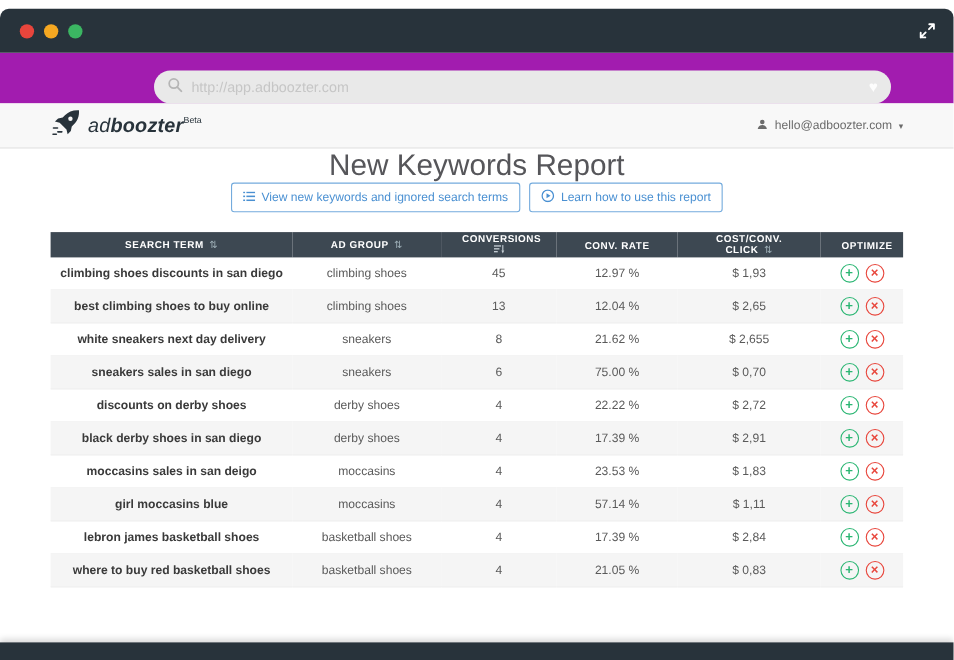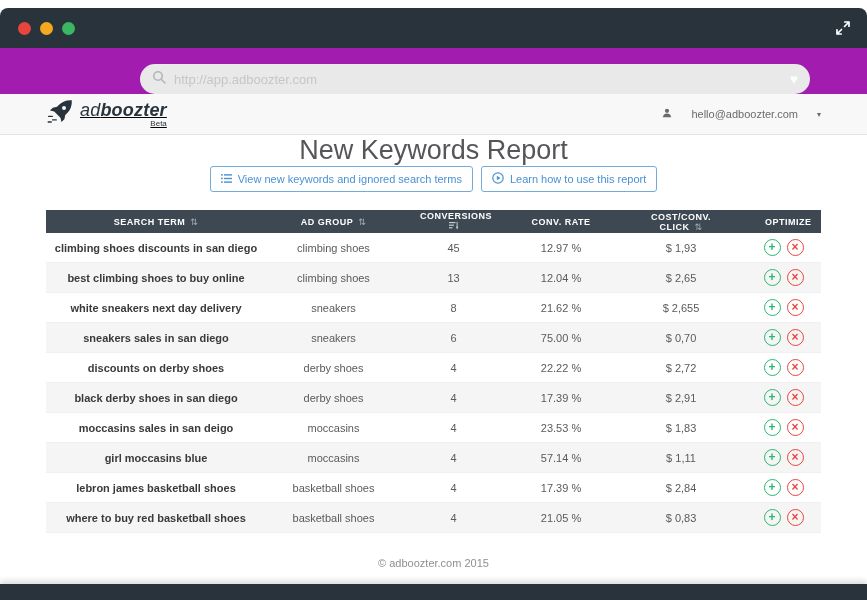--- a/index.html
+++ b/index.html
@@ -21,25 +21,25 @@
   .urlrow{height:46px;background:#a21caf;display:flex;align-items:flex-end;}
   .urlbar{margin-left:140px;width:670px;height:30px;border-radius:15px;background:#e9e9e9;
           display:flex;align-items:center;padding:0 12px;box-sizing:border-box;}
   .url-text{margin-left:8px;color:#c6c6c6;font-size:13px;}
   .heart{margin-left:auto;color:#fdfdfd;font-size:14px;line-height:1;}
 
   
   .appheader{height:40px;background:#f8f8f8;border-bottom:1px solid #e3e3e3;
              display:flex;align-items:center;justify-content:space-between;padding:0 46px;}
   .logo{display:flex;align-items:center;gap:6px;}
-  .logo-text{display:flex;flex-direction:column;line-height:1;text-decoration:underline;}
+  .logo-text{display:flex;flex-direction:row;line-height:1;}
   .logo-main{font-style:italic;font-size:18px;color:#28333b;letter-spacing:.2px;}
   .logo-main .bold{font-weight:bold;}
   .beta{font-size:8px;color:#28333b;text-align:right;margin-top:1px;}
-  .account{display:flex;align-items:center;gap:19px;font-size:11px;color:#6b6b6b;cursor:pointer;}
+  .account{display:flex;align-items:center;gap:6px;font-size:11px;color:#6b6b6b;cursor:pointer;}
   .caret{font-size:8px;color:#6b6b6b;}
 
   
   .content{padding:0 46px;}
   .title-row{margin-top:0;display:flex;justify-content:space-between;align-items:center;flex-direction:column;}
   h1{margin:0;font-weight:400;font-size:27px;color:#56565a;}
   .actions{display:flex;gap:8px;justify-content:center;}
   .outline-btn{display:flex;align-items:center;gap:6px;background:#fff;border:1px solid #74abdd;
                color:#4a90d2;font-size:11px;padding:5px 10px;border-radius:3px;cursor:pointer;
                font-family:inherit;}
@@ -273,17 +273,16 @@
             <td class="term">where to buy red basketball shoes</td>
             <td>basketball shoes</td>
             <td>4</td>
             <td>21.05 %</td>
             <td>$ 0,83</td>
             <td><span class="opt-icon add">+</span><span class="opt-icon remove">×</span></td>
           </tr>
         </tbody>
     </table>
 
-    <div class="footer">© adboozter.com 2015</div>
   </div>
 
   <div class="bottombar"></div>
 </div>
 
 </body></html>

